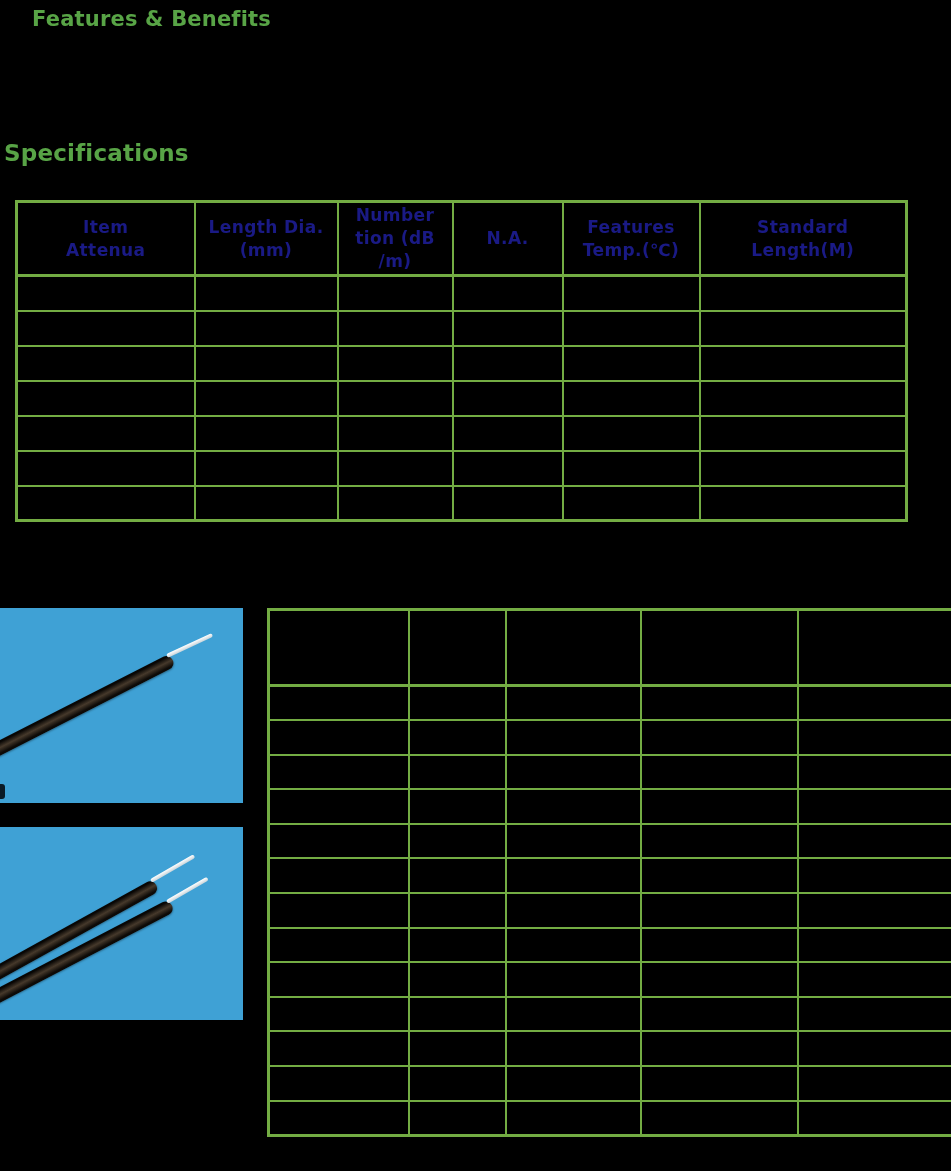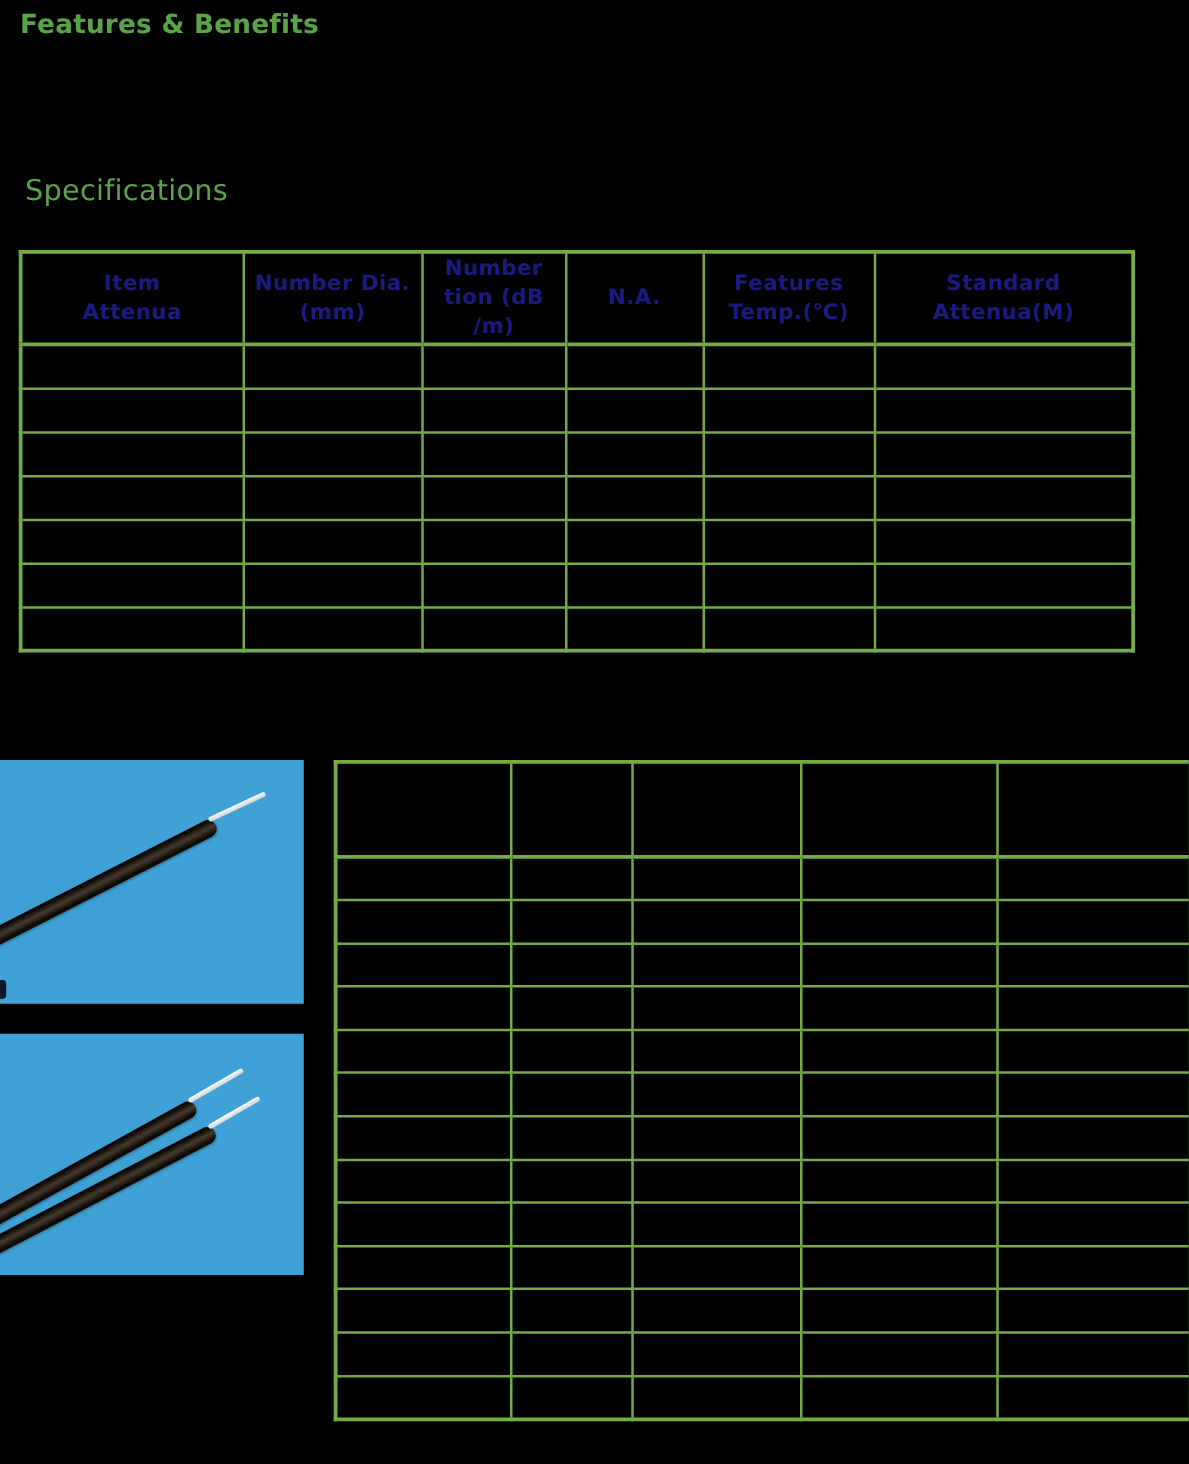--- a/index.html
+++ b/index.html
@@ -9,26 +9,26 @@
     --photo-blue:#3FA1D5;
     --page-bg:#000000;
   }
   *{margin:0;padding:0;box-sizing:border-box;}
   html,body{background:var(--page-bg);}
   body{
     width:951px;height:1171px;position:relative;overflow:hidden;
     font-family:"DejaVu Sans","Liberation Sans",sans-serif;
   }
   .h1{
-    position:absolute;left:16px;top:7px;
+    position:absolute;left:32px;top:7px;
     color:var(--heading);font-size:21px;font-weight:bold;letter-spacing:.2px;
   }
   .h2{
-    position:absolute;left:20px;top:140px;
-    color:var(--heading);font-size:23px;font-weight:normal;letter-spacing:.2px;
+    position:absolute;left:4px;top:140px;
+    color:var(--heading);font-size:23px;font-weight:bold;letter-spacing:.2px;
   }
   table{border-collapse:collapse;table-layout:fixed;position:absolute;}
   .spec-table{
     left:15px;top:200px;width:890px;
     border:3px solid var(--grid);
   }
   .spec-table th,.spec-table td{border:2px solid var(--grid);}
   .spec-table thead th{
     height:74px;border-bottom-width:3px;
     color:var(--navy);font-size:17px;font-weight:bold;letter-spacing:.4px;
@@ -76,30 +76,30 @@
       <col style="width:143px">
       <col style="width:115px">
     <col style="width:110px">
       <col style="width:137px">
       <col style="width:207px">
   </colgroup>
   <thead>
     <tr>
       <th>Item
 Attenua</th>
-      <th>Number Dia.
+      <th>Length Dia.
 (mm)</th>
       <th>Number
 tion (dB
 /m)</th>
       <th>N.A.</th>
       <th>Features
 Temp.(℃)</th>
       <th>Standard
-Attenua(M)</th>
+Length(M)</th>
     </tr>
   </thead>
   <tbody>
       <tr>
         <td></td>
         <td></td>
         <td></td>
         <td></td>
         <td></td>
         <td></td>

